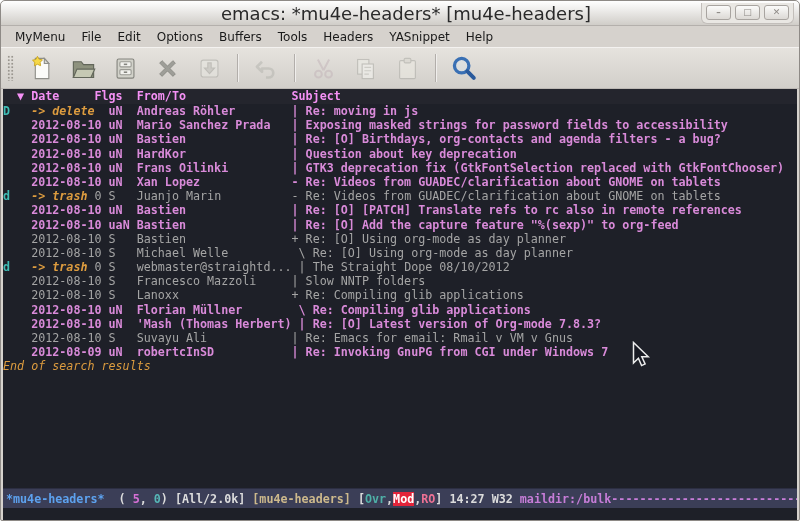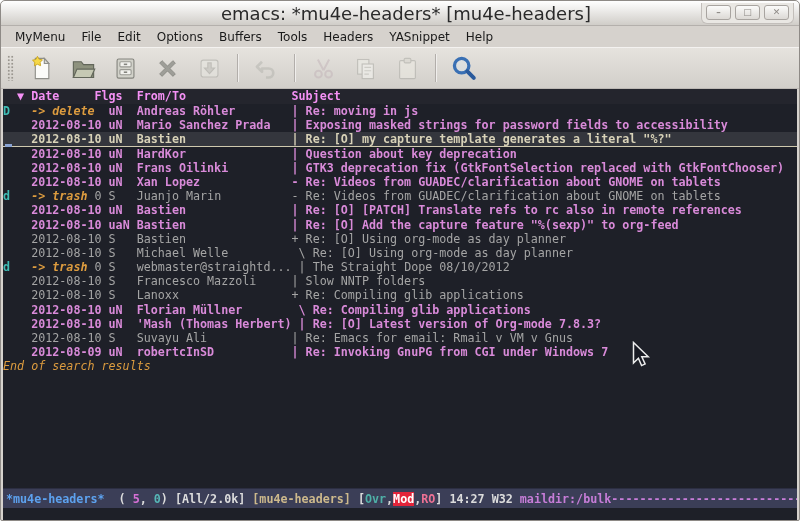--- a/index.html
+++ b/index.html
@@ -164,21 +164,21 @@
           <path d="M14.9 14.9 20.4 20.4" stroke="#2a5a9c" stroke-width="3.4" stroke-linecap="round"></path>
         </svg>
       </div>
     </div>
 
   <div class="edit-area">
     <div class="header-line">  ▼ Date     Flgs  From/To               Subject</div>
     <div>
         <div class="row"><span class="sg c-mark">D   </span><span class="sg c-act">-&gt; delete  </span><span class="sg c-u">uN  </span><span class="sg c-u">Andreas Röhler        </span><span class="sg c-u">| Re: moving in js</span></div>
         <div class="row"><span class="sg c-plain">    </span><span class="sg c-u">2012-08-10 </span><span class="sg c-u">uN  </span><span class="sg c-u">Mario Sanchez Prada   </span><span class="sg c-u">| Exposing masked strings for password fields to accessibility</span></div>
-        <div class="row row-current"><span class="sg c-cur">    </span><span class="sg c-cur">2012-08-10 </span><span class="sg c-cur">uN  </span><span class="sg c-cur">Bastien               </span><span class="sg c-cur">| Re: [O] my capture template generates a literal "%?"</span><div class="point-cursor"></div></div>
+        <div class="row"><span class="sg c-plain">    </span><span class="sg c-u">2012-08-10 </span><span class="sg c-u">uN  </span><span class="sg c-u">Bastien               </span><span class="sg c-u">| Re: [O] Birthdays, org-contacts and agenda filters - a bug?</span></div>
         <div class="row"><span class="sg c-plain">    </span><span class="sg c-u">2012-08-10 </span><span class="sg c-u">uN  </span><span class="sg c-u">HardKor               </span><span class="sg c-u">| Question about key deprecation</span></div>
         <div class="row"><span class="sg c-plain">    </span><span class="sg c-u">2012-08-10 </span><span class="sg c-u">uN  </span><span class="sg c-u">Frans Oilinki         </span><span class="sg c-u">| GTK3 deprecation fix (GtkFontSelection replaced with GtkFontChooser)</span></div>
         <div class="row"><span class="sg c-plain">    </span><span class="sg c-u">2012-08-10 </span><span class="sg c-u">uN  </span><span class="sg c-u">Xan Lopez             </span><span class="sg c-u">- Re: Videos from GUADEC/clarification about GNOME on tablets</span></div>
         <div class="row"><span class="sg c-mark">d   </span><span class="sg c-act">-&gt; trash</span><span class="sg c-dim"> 0 </span><span class="sg c-r">S   </span><span class="sg c-r">Juanjo Marin          </span><span class="sg c-r">- Re: Videos from GUADEC/clarification about GNOME on tablets</span></div>
         <div class="row"><span class="sg c-plain">    </span><span class="sg c-u">2012-08-10 </span><span class="sg c-u">uN  </span><span class="sg c-u">Bastien               </span><span class="sg c-u">| Re: [O] [PATCH] Translate refs to rc also in remote references</span></div>
         <div class="row"><span class="sg c-plain">    </span><span class="sg c-u">2012-08-10 </span><span class="sg c-u">uaN </span><span class="sg c-u">Bastien               </span><span class="sg c-u">| Re: [O] Add the capture feature "%(sexp)" to org-feed</span></div>
         <div class="row"><span class="sg c-plain">    </span><span class="sg c-r">2012-08-10 </span><span class="sg c-r">S   </span><span class="sg c-r">Bastien               </span><span class="sg c-r">+ Re: [O] Using org-mode as day planner</span></div>
         <div class="row"><span class="sg c-plain">    </span><span class="sg c-r">2012-08-10 </span><span class="sg c-r">S   </span><span class="sg c-r">Michael Welle         </span><span class="sg c-r"> \ Re: [O] Using org-mode as day planner</span></div>
         <div class="row"><span class="sg c-mark">d   </span><span class="sg c-act">-&gt; trash</span><span class="sg c-dim"> 0 </span><span class="sg c-r">S   </span><span class="sg c-r">webmaster@straightd... </span><span class="sg c-r">| The Straight Dope 08/10/2012</span></div>
         <div class="row"><span class="sg c-plain">    </span><span class="sg c-r">2012-08-10 </span><span class="sg c-r">S   </span><span class="sg c-r">Francesco Mazzoli     </span><span class="sg c-r">| Slow NNTP folders</span></div>

